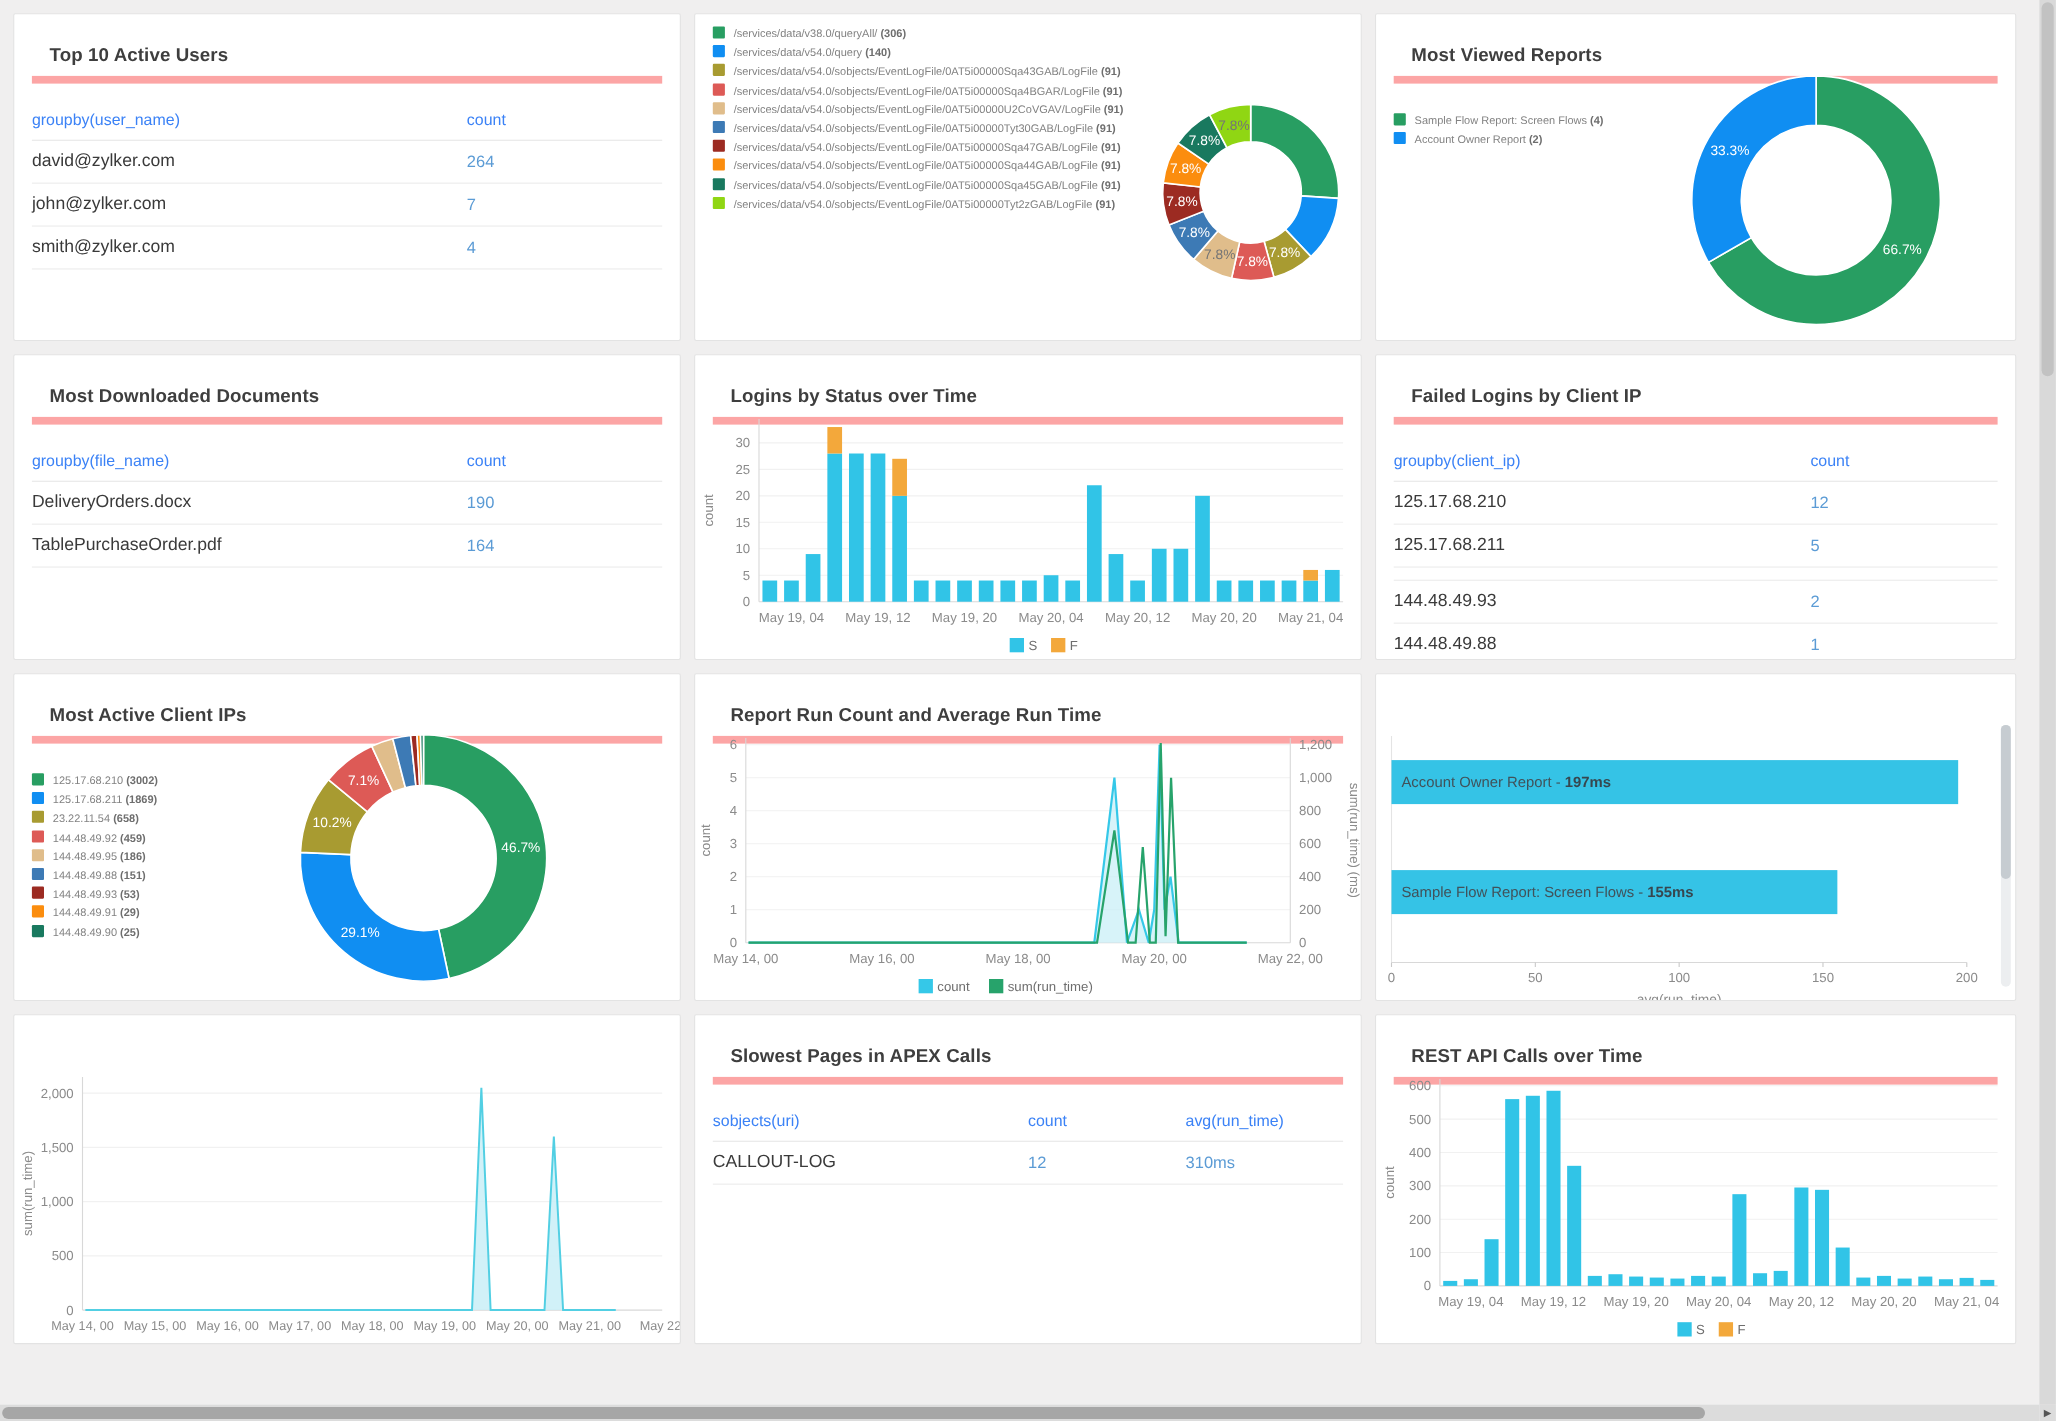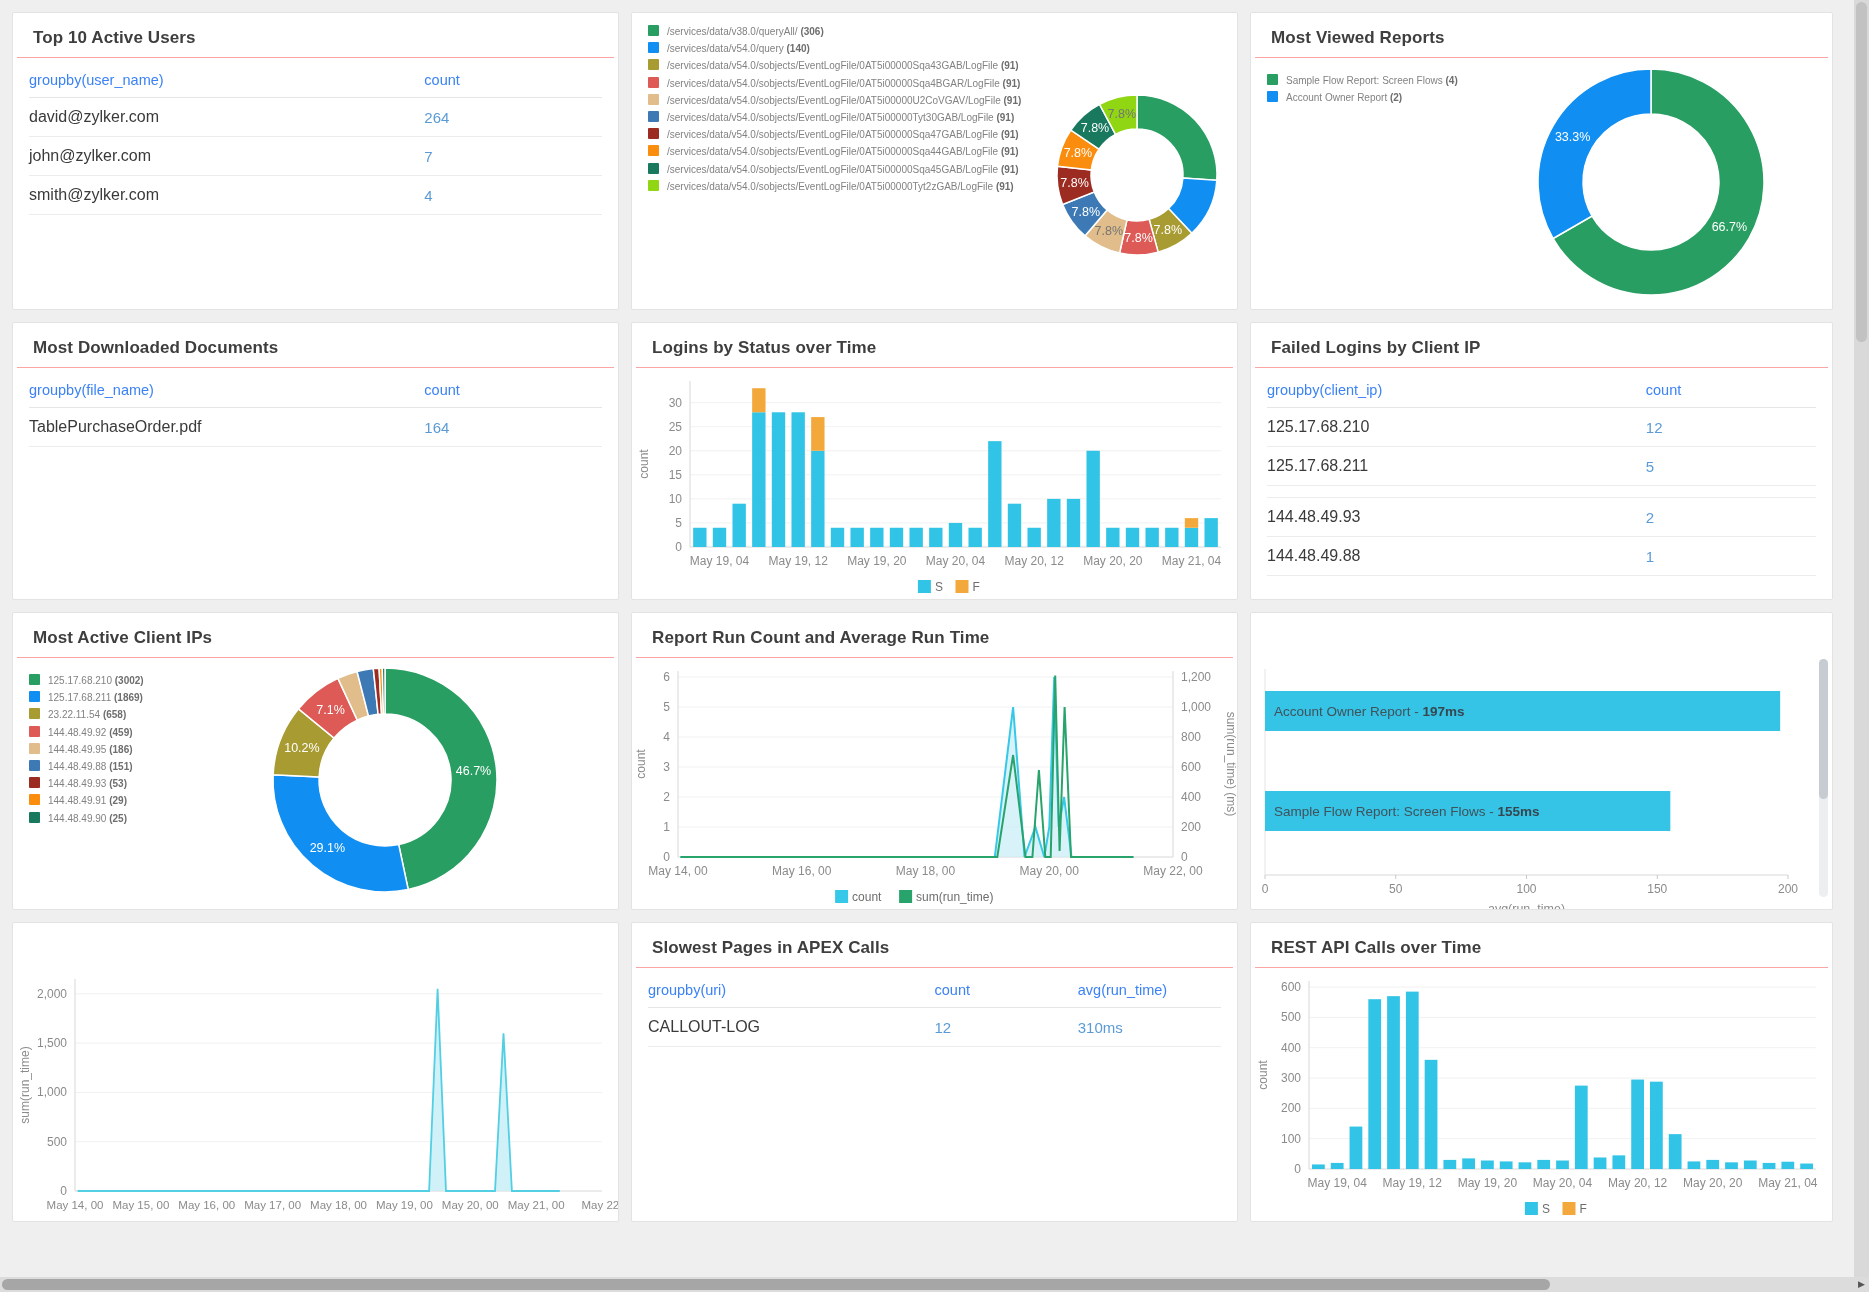--- a/index.html
+++ b/index.html
@@ -1,21 +1,21 @@
 <!DOCTYPE html>
 <html><head>
 <meta charset="utf-8">
 <style>
 html,body{margin:0;padding:0;width:1869px;height:1292px;background:#f0efef;overflow:hidden;
   font-family:"Liberation Sans",sans-serif;position:relative}
 .grid{position:absolute;left:12px;top:12px;display:grid;
   grid-template-columns:607px 607px 583px;grid-template-rows:298px 278px 298px 300px;gap:12px}
 .panel{background:#fff;border:1px solid #e3e3e3;border-radius:2px;position:relative;overflow:hidden}
-.panel h3{margin:4px;padding:11px 16px 9px 16px;font-size:17px;font-weight:600;color:#3e3e3e;
-  border-bottom:1px solid #fca5a5;letter-spacing:.1px}
+.panel h3{margin:16px;padding:11px 16px 9px 16px;font-size:17px;font-weight:600;color:#3e3e3e;
+  border-bottom:7px solid #fca5a5;letter-spacing:.1px}
 .chart{position:absolute;left:0;right:0;top:42px;bottom:0}
 .tbl{padding:0 16px}
 .thead{display:grid;grid-template-columns:69% 31%;padding:10px 0 9px 0;font-size:14.5px;color:#3b82f6;
   border-bottom:1px solid #e6e6e6}
 .trow{display:grid;grid-template-columns:69% 31%;padding:10px 0;font-size:16px;color:#3a3a3a;
   border-bottom:1px solid #ececec;align-items:center}
 .c3 .thead,.c3 .trow{grid-template-columns:50% 25% 25%}
 .trow .tval{font-size:15px;color:#5b9bd5;cursor:pointer}
 .trow.spacer{padding:0;height:11px}
 .lgd{padding:10px 16px 0 16px}
@@ -109,20 +109,24 @@
           <text x="38.62470095750831" y="75.75" font-size="12.5" fill="#ffffff" text-anchor="middle">33.3%</text>
         </svg></div>
   </section>
 
   <section class="panel">
     <h3>Most Downloaded Documents</h3>
     <div class="tbl">
         <div class="thead">
           <span>groupby(file_name)</span>
           <span>count</span>
+        </div>
+        <div class="trow">
+          <span class="tkey">DeliveryOrders.docx</span>
+          <span class="tval">190</span>
         </div>
         <div class="trow">
           <span class="tkey">TablePurchaseOrder.pdf</span>
           <span class="tval">164</span>
         </div>
       </div>
   </section>
 
   <section class="panel">
     <h3>Logins by Status over Time</h3>
@@ -340,21 +344,21 @@
           <text x="523.125" y="244" font-size="11.5" fill="#8b8b8b" text-anchor="middle">May 21, 00</text>
           <text x="589" y="244" font-size="11.5" fill="#8b8b8b" text-anchor="middle">May 22,</text>
           <text x="16" y="120" font-size="12" fill="#8b8b8b" text-anchor="middle" transform="rotate(-90 16 120)">sum(run_time)</text>
         </svg></div>
   </section>
 
   <section class="panel c3">
     <h3>Slowest Pages in APEX Calls</h3>
     <div class="tbl">
         <div class="thead">
-          <span>groupby(uri)</span>
+          <span>sobjects(uri)</span>
           <span>count</span>
           <span>avg(run_time)</span>
         </div>
         <div class="trow">
           <span class="tkey">CALLOUT-LOG</span>
           <span class="tval">12</span>
           <span class="tval">310ms</span>
         </div>
       </div>
   </section>

